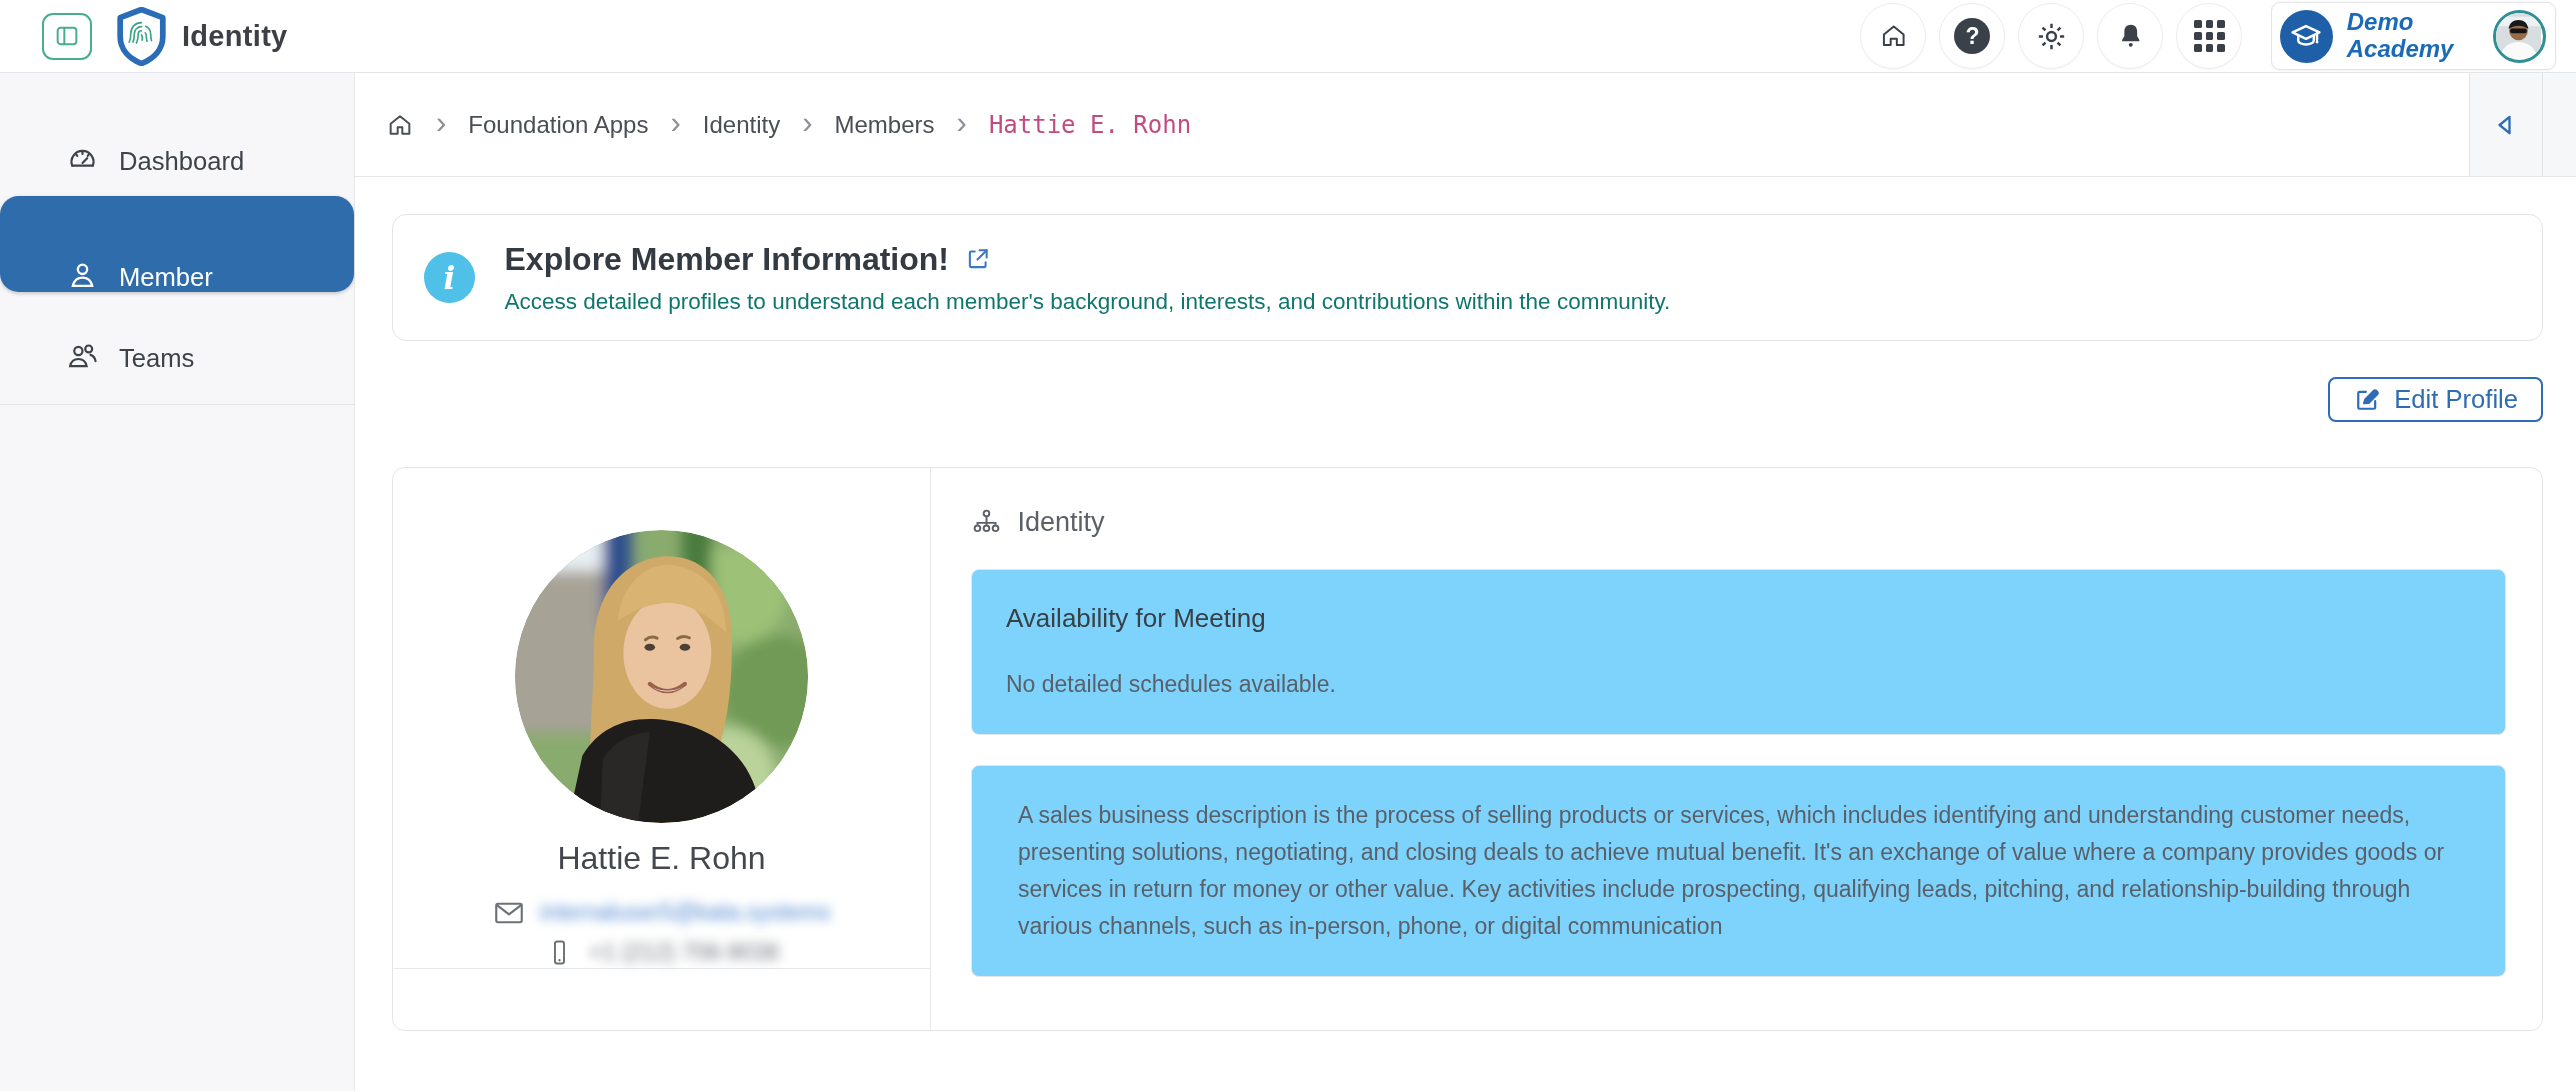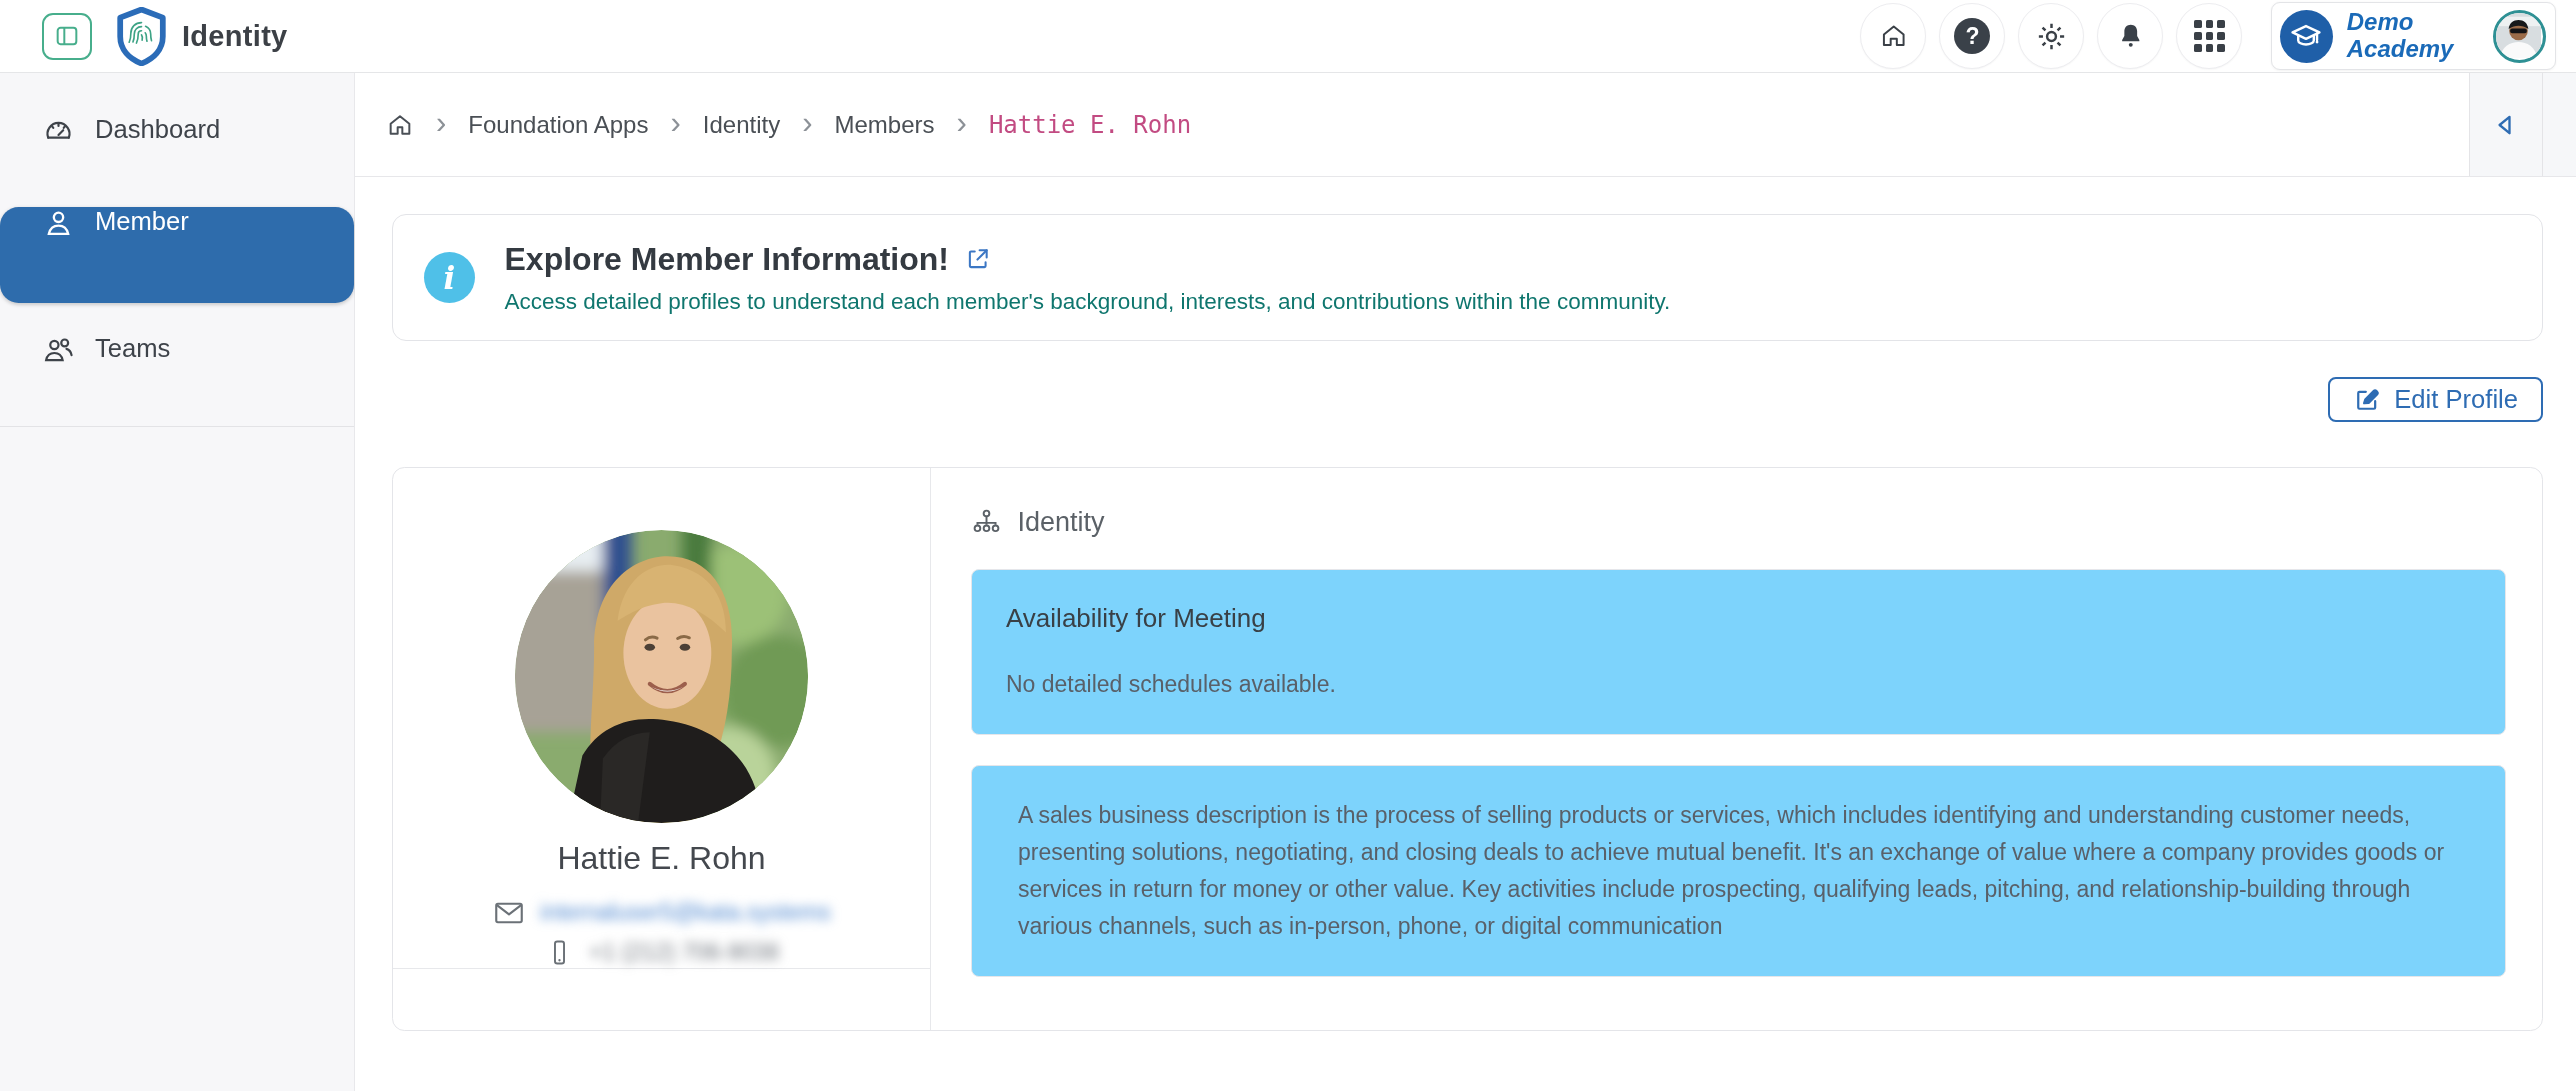--- a/index.html
+++ b/index.html
@@ -32,24 +32,24 @@
     box-shadow:0 0.8px 2.3px rgba(0,0,0,.05); }
   .tenant-logo { width:53px; height:53px; border-radius:50%; background:#1f5fa8;
     display:flex; align-items:center; justify-content:center; }
   .tenant-name { width:132px; font-size:24px; line-height:1.12; font-weight:700;
     font-style:italic; color:#1a6ab8; }
   .tenant-avatar { width:53px; height:53px; border-radius:50%; border:3.9px solid #2e9094; overflow:hidden; }
 
   
   .app-body { display:flex; height:1018px; }
   .sidebar { width:355px; background:#f7f7f9; border-right:0.8px solid #e8e8eb; padding-top:42px; }
-  .side-item { height:61px; display:flex; align-items:flex-start; gap:20px; padding-left:42px;
+  .side-item { height:61px; display:flex; align-items:flex-end; gap:20px; padding-left:66px;
     font-size:25.6px; color:#3e434a; cursor:pointer; }
   .side-item.active { height:96px; background:#2e6cac; color:#fff; border-radius:18.6px;
-    margin:31px 0; box-shadow:0 1.6px 3.9px rgba(0,0,0,.18); }
+    margin:20px 0; box-shadow:0 1.6px 3.9px rgba(0,0,0,.18); }
   .side-divider { border-top:0.8px solid #e3e3e6; margin-top:31px; }
 
   .main { flex:1; display:flex; flex-direction:column; }
 
   
   .crumb-row { height:104px; background:#fff; border-bottom:1.6px solid #e7e7ea;
     display:flex; align-items:center; padding-left:31px; }
   .crumbs { display:flex; align-items:center; gap:22px; font-size:24px; color:#4a4f55; }
   .crumb { cursor:pointer; }
   .crumb-sep { color:#8c9197; font-size:31px; line-height:1; transform:translateY(-2.3px); }

